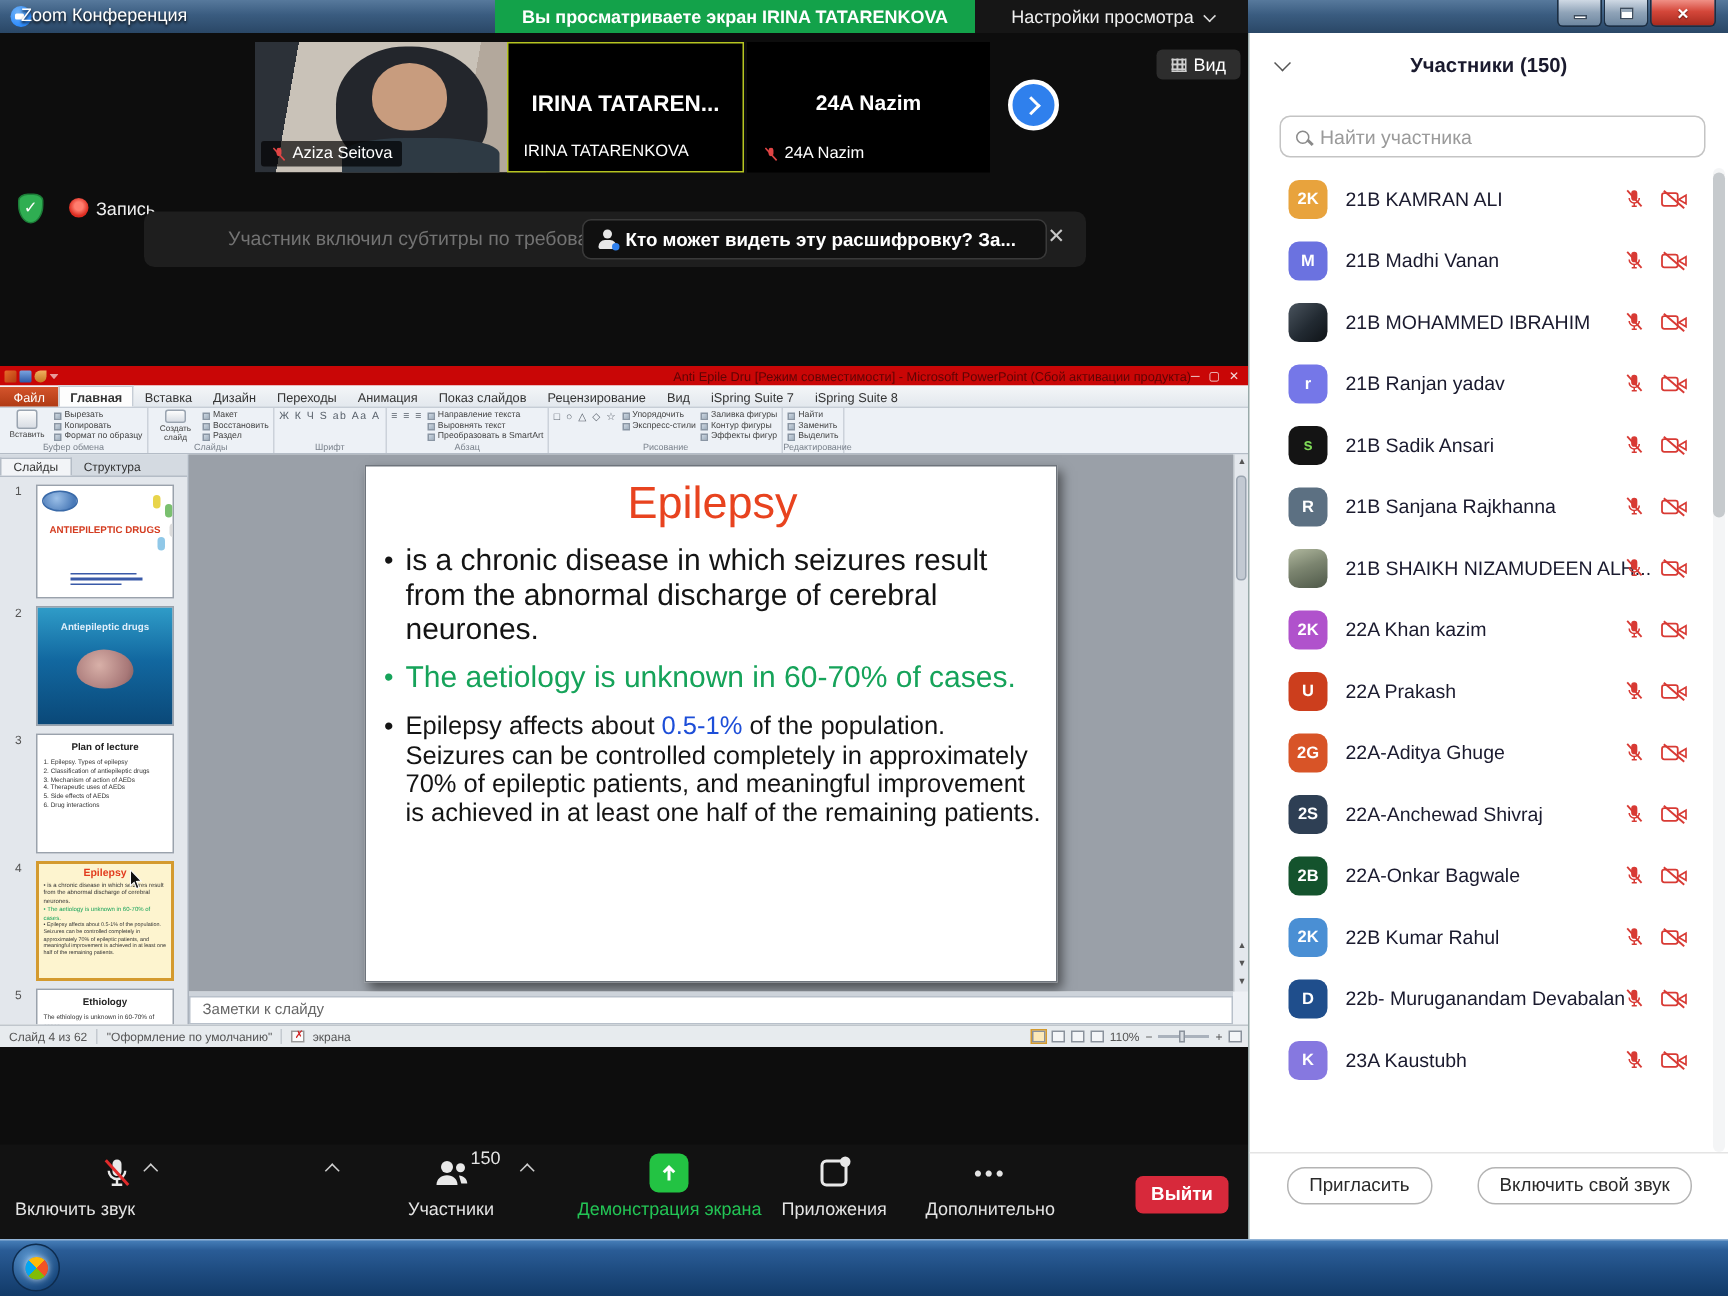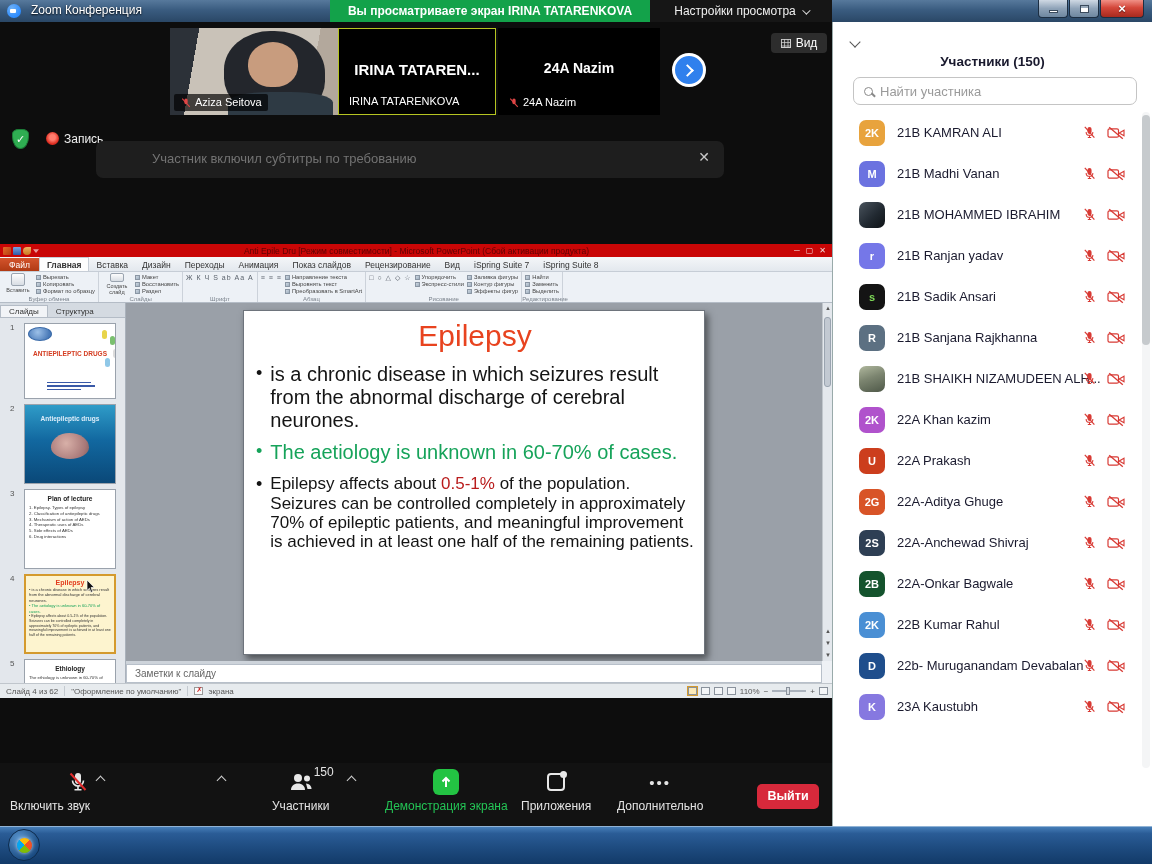--- a/index.html
+++ b/index.html
@@ -3,21 +3,21 @@
 <meta charset="utf-8">
 <style>
   * { margin:0; padding:0; box-sizing:border-box; }
   html,body { width:1152px; height:864px; overflow:hidden; background:#000;
     font-family:"Liberation Sans","DejaVu Sans",sans-serif; }
   #app { position:relative; width:1152px; height:864px; background:#0d0d0d; overflow:hidden; }
 
   
   #titlebar { position:absolute; left:0; top:0; width:1152px; height:22px;
     background:linear-gradient(180deg,#57799c 0%,#3a5c80 45%,#2a4766 100%); }
-  #app-title { position:absolute; left:31px; top:3px; font-size:12px; color:#fff; text-shadow:0 1px 2px #000; }
+  #app-title { position:absolute; left:14px; top:3px; font-size:12px; color:#fff; text-shadow:0 1px 2px #000; }
   #zoom-app-icon { position:absolute; left:7px; top:4px; width:14px; height:14px; border-radius:50%;
     background:radial-gradient(circle at 35% 30%,#6fb1f5,#2d8cff 70%); }
   #zoom-app-icon:after{ content:''; position:absolute; left:3px; top:5px; width:6px; height:4px; background:#fff; border-radius:1px;}
   #share-banner { position:absolute; left:330px; top:0; width:320px; height:22px; background:#13a24a;
     color:#fff; font-size:12px; font-weight:bold; text-align:center; line-height:22px; }
   #view-settings { position:absolute; left:650px; top:0; width:182px; height:22px; background:#161616;
     color:#f0f0f0; font-size:12px; text-align:center; line-height:22px; cursor:default; }
   .chev-down { display:inline-block; width:6px; height:6px; border-right:1.5px solid #ddd; border-bottom:1.5px solid #ddd;
     transform:rotate(45deg) translateY(-2px); margin-left:6px; }
   .chev-up { display:inline-block; width:7px; height:7px; border-left:1.7px solid #cfcfcf; border-top:1.7px solid #cfcfcf;
@@ -77,21 +77,21 @@
 
   
   #ppt { position:absolute; left:0; top:244px; width:832px; height:454px; background:#eef1f5; }
   #ppt-titlebar { position:absolute; left:0; top:0; width:832px; height:13px; background:#c90606; display:flex; align-items:center; }
   .qat { display:flex; gap:2px; margin-left:3px; align-items:center; }
   .qat i { display:block; width:8px; height:8px; border-radius:1px; }
   .qat .i-ppt { background:linear-gradient(135deg,#e86a2a,#b33c10); }
   .qat .i-save { background:linear-gradient(180deg,#7aa4e0,#2d5aa8); }
   .qat .i-undo { background:linear-gradient(180deg,#f0b060,#c87820); border-radius:50% 0 50% 50%; }
   .qat .i-drop { width:6px; height:8px; background:#e89a9a; clip-path:polygon(0 35%,100% 35%,50% 80%); }
-  #ppt-title { flex:1; text-align:center; font-size:8.5px; color:#5e0404; white-space:nowrap; overflow:hidden; }
+  #ppt-title { flex:1; text-align:right; font-size:8.5px; color:#5e0404; white-space:nowrap; overflow:hidden; }
   #ppt-controls { display:flex; gap:6px; margin-right:6px; color:#f3dada; font-size:8px; line-height:1; }
   #ribbon-tabs { position:absolute; left:0; top:13px; width:832px; height:15px;
     background:linear-gradient(180deg,#f4f6f8,#e3e8ee); border-bottom:1px solid #c6cdd6; display:flex; align-items:flex-end; }
   .rtab { font-size:8.5px; color:#333; padding:2px 7px 1px; white-space:nowrap; }
   .rtab-file { background:linear-gradient(180deg,#d4542c,#b03a14); color:#fff; padding:2px 9px 1px; }
   .rtab-active { background:#fdfdfd; border:1px solid #c6cdd6; border-bottom:none; font-weight:bold; }
   #ribbon-body { position:absolute; left:0; top:28px; width:832px; height:31px; background:#edf1f6;
     border-bottom:1px solid #b4bcc6; display:flex; }
   .rgroup { position:relative; height:100%; border-right:1px solid #ccd2da; padding:1px 3px 7px; display:flex; gap:3px; }
   .rgroup-label { position:absolute; left:0; right:0; bottom:0; text-align:center; font-size:6px; color:#7a828c; }
@@ -133,21 +133,21 @@
   
   #slide-area { position:absolute; left:126px; top:59px; width:696px; height:358px; background:#9aa0a8; }
   #slide-canvas { position:absolute; left:117px; top:7px; width:462px; height:345px; background:#fff;
     border:1px solid #6e747c; box-shadow:3px 4px 7px rgba(0,0,0,.5); padding:6px 10px 0 12px; }
   #slide-title { text-align:center; font-size:30px; color:#e8431f; margin-top:2px; }
   .bullet { display:flex; gap:8px; margin-top:10px; }
   .bullet .dot { font-size:18px; line-height:1.2; }
   .b1 { font-size:20px; color:#141414; line-height:1.14; }
   .b2 { font-size:20px; color:#16a35a; line-height:1.14; }
   .b3 { font-size:17px; color:#141414; line-height:1.14; }
-  .red-txt { color:#b91c1c; }
+  .red-txt { color:#1d4ed8; }
   #ppt-vscroll { position:absolute; right:0; top:59px; width:10px; height:358px; background:#e4e8ed; border-left:1px solid #c0c6cc; }
   #ppt-vscroll .thumb-v { position:absolute; left:1px; top:14px; width:7px; height:70px; background:#c2c9d2; border:1px solid #9aa4b0; border-radius:3px;}
   #ppt-vscroll .btn { position:absolute; left:0; width:10px; height:11px; font-size:6px; color:#555; text-align:center; line-height:11px;}
   #notes-splitter { position:absolute; left:126px; top:417px; width:696px; height:3px; background:#cdd3da; }
   #notes { position:absolute; left:126px; top:420px; width:696px; height:19px; background:#fff; border:1px solid #b8c0ca;
     font-size:10px; color:#666; padding:3px 8px; }
   #ppt-statusbar { position:absolute; left:0; top:439px; width:832px; height:15px; background:#e7ebee;
     border-top:1px solid #c0c6cc; display:flex; align-items:center; font-size:8px; color:#555; }
   #ppt-statusbar .sep { width:1px; height:10px; background:#c4cad0; margin:0 6px; }
   .spell-ic { position:relative; width:9px; height:8px; background:#fbfbfb; border:1px solid #999; }
@@ -168,21 +168,21 @@
     color:#fff; font-size:12.5px; font-weight:bold; text-align:center; line-height:25px; }
   .share-sq { width:26px; height:26px; background:#23c343; border-radius:6px; display:flex; align-items:center; justify-content:center; }
   .count-badge { position:absolute; left:26px; top:-4px; font-size:12px; color:#e4e4e4; }
   .dots3 { color:#e4e4e4; font-size:15px; letter-spacing:2px; }
 
   
   #panel { position:absolute; left:832px; top:22px; width:320px; height:804px; background:#fff; border-left:1px solid #9aa; }
   #panel-header { position:relative; height:40px; }
   #panel-collapse { position:absolute; left:18px; top:16px; width:8px; height:8px; border-right:1.8px solid #555;
     border-bottom:1.8px solid #555; transform:rotate(45deg); }
-  #panel-title { text-align:center; font-size:13.5px; font-weight:bold; color:#1a1a2e; padding-top:32px; }
+  #panel-title { text-align:center; font-size:13.5px; font-weight:bold; color:#1a1a2e; padding-top:14px; }
   #search-box { position:absolute; left:20px; top:55px; width:284px; height:28px; border:1px solid #c4c4c4;
     border-radius:7px; display:flex; align-items:center; gap:7px; padding:0 10px; }
   #search-box input { border:none; outline:none; font-size:13px; color:#333; width:220px;
     font-family:"Liberation Sans",sans-serif; }
   #search-box input::placeholder { color:#9a9a9a; }
   .mag { position:relative; width:9px; height:9px; border:1.5px solid #8a8a8a; border-radius:50%; flex:none; }
   .mag:after { content:''; position:absolute; width:5px; height:1.6px; background:#8a8a8a; transform:rotate(45deg); right:-4px; bottom:-1px; }
   #plist { position:absolute; left:0; top:90px; width:306px; height:656px; overflow:hidden; }
   .prow { position:relative; height:41px; display:flex; align-items:center; }
   .pavatar { position:absolute; left:26px; width:26px; height:26px; border-radius:7px; color:#fff;
@@ -273,20 +273,28 @@
       <span class="grid-ic"></span>
       <span>Вид</span>
     </div>
 
   <div id="shield">✓</div>
   <div id="rec-dot"></div>
   <div id="rec-label">Запись</div>
 
   <div id="toast">
     <span id="toast-msg">Участник включил субтитры по требованию</span>
+    <div id="toast-pill">
+      <span class="person-ic">
+          <span class="head"></span>
+          <span class="bod"></span>
+          <span class="dot"></span>
+        </span>
+      <span class="txt">Кто может видеть эту расшифровку? За...</span>
+    </div>
     <span id="toast-close">✕</span>
   </div>
 
   <div id="ppt">
     <div id="ppt-titlebar">
       <div class="qat">
         <i class="i-ppt"></i>
         <i class="i-save"></i>
         <i class="i-undo"></i>
         <i class="i-drop"></i>
@@ -860,20 +868,24 @@
               <rect x="1" y="2.8" width="10.5" height="8.4" rx="1.5" fill="none" stroke="#d83a34" stroke-width="1.2"></rect>
               <path d="M12.2 7l4.8-2.8v5.6z" fill="none" stroke="#d83a34" stroke-width="1.1"></path>
               <path d="M2.2 1.2 15.8 12.8" stroke="#d83a34" stroke-width="1.3"></path>
             </svg>
           </span>
         </div>
       </div>
     <div id="pscroll">
         <div class="pthumb"></div>
       </div>
+    <div id="panel-footer">
+      <button class="pf-btn">Пригласить</button>
+      <button class="pf-btn">Включить свой звук</button>
+    </div>
   </div>
 
   <div id="taskbar">
     <div id="start-orb">
         <span class="winflag"></span>
       </div>
 
   </div>
 
 </div>

